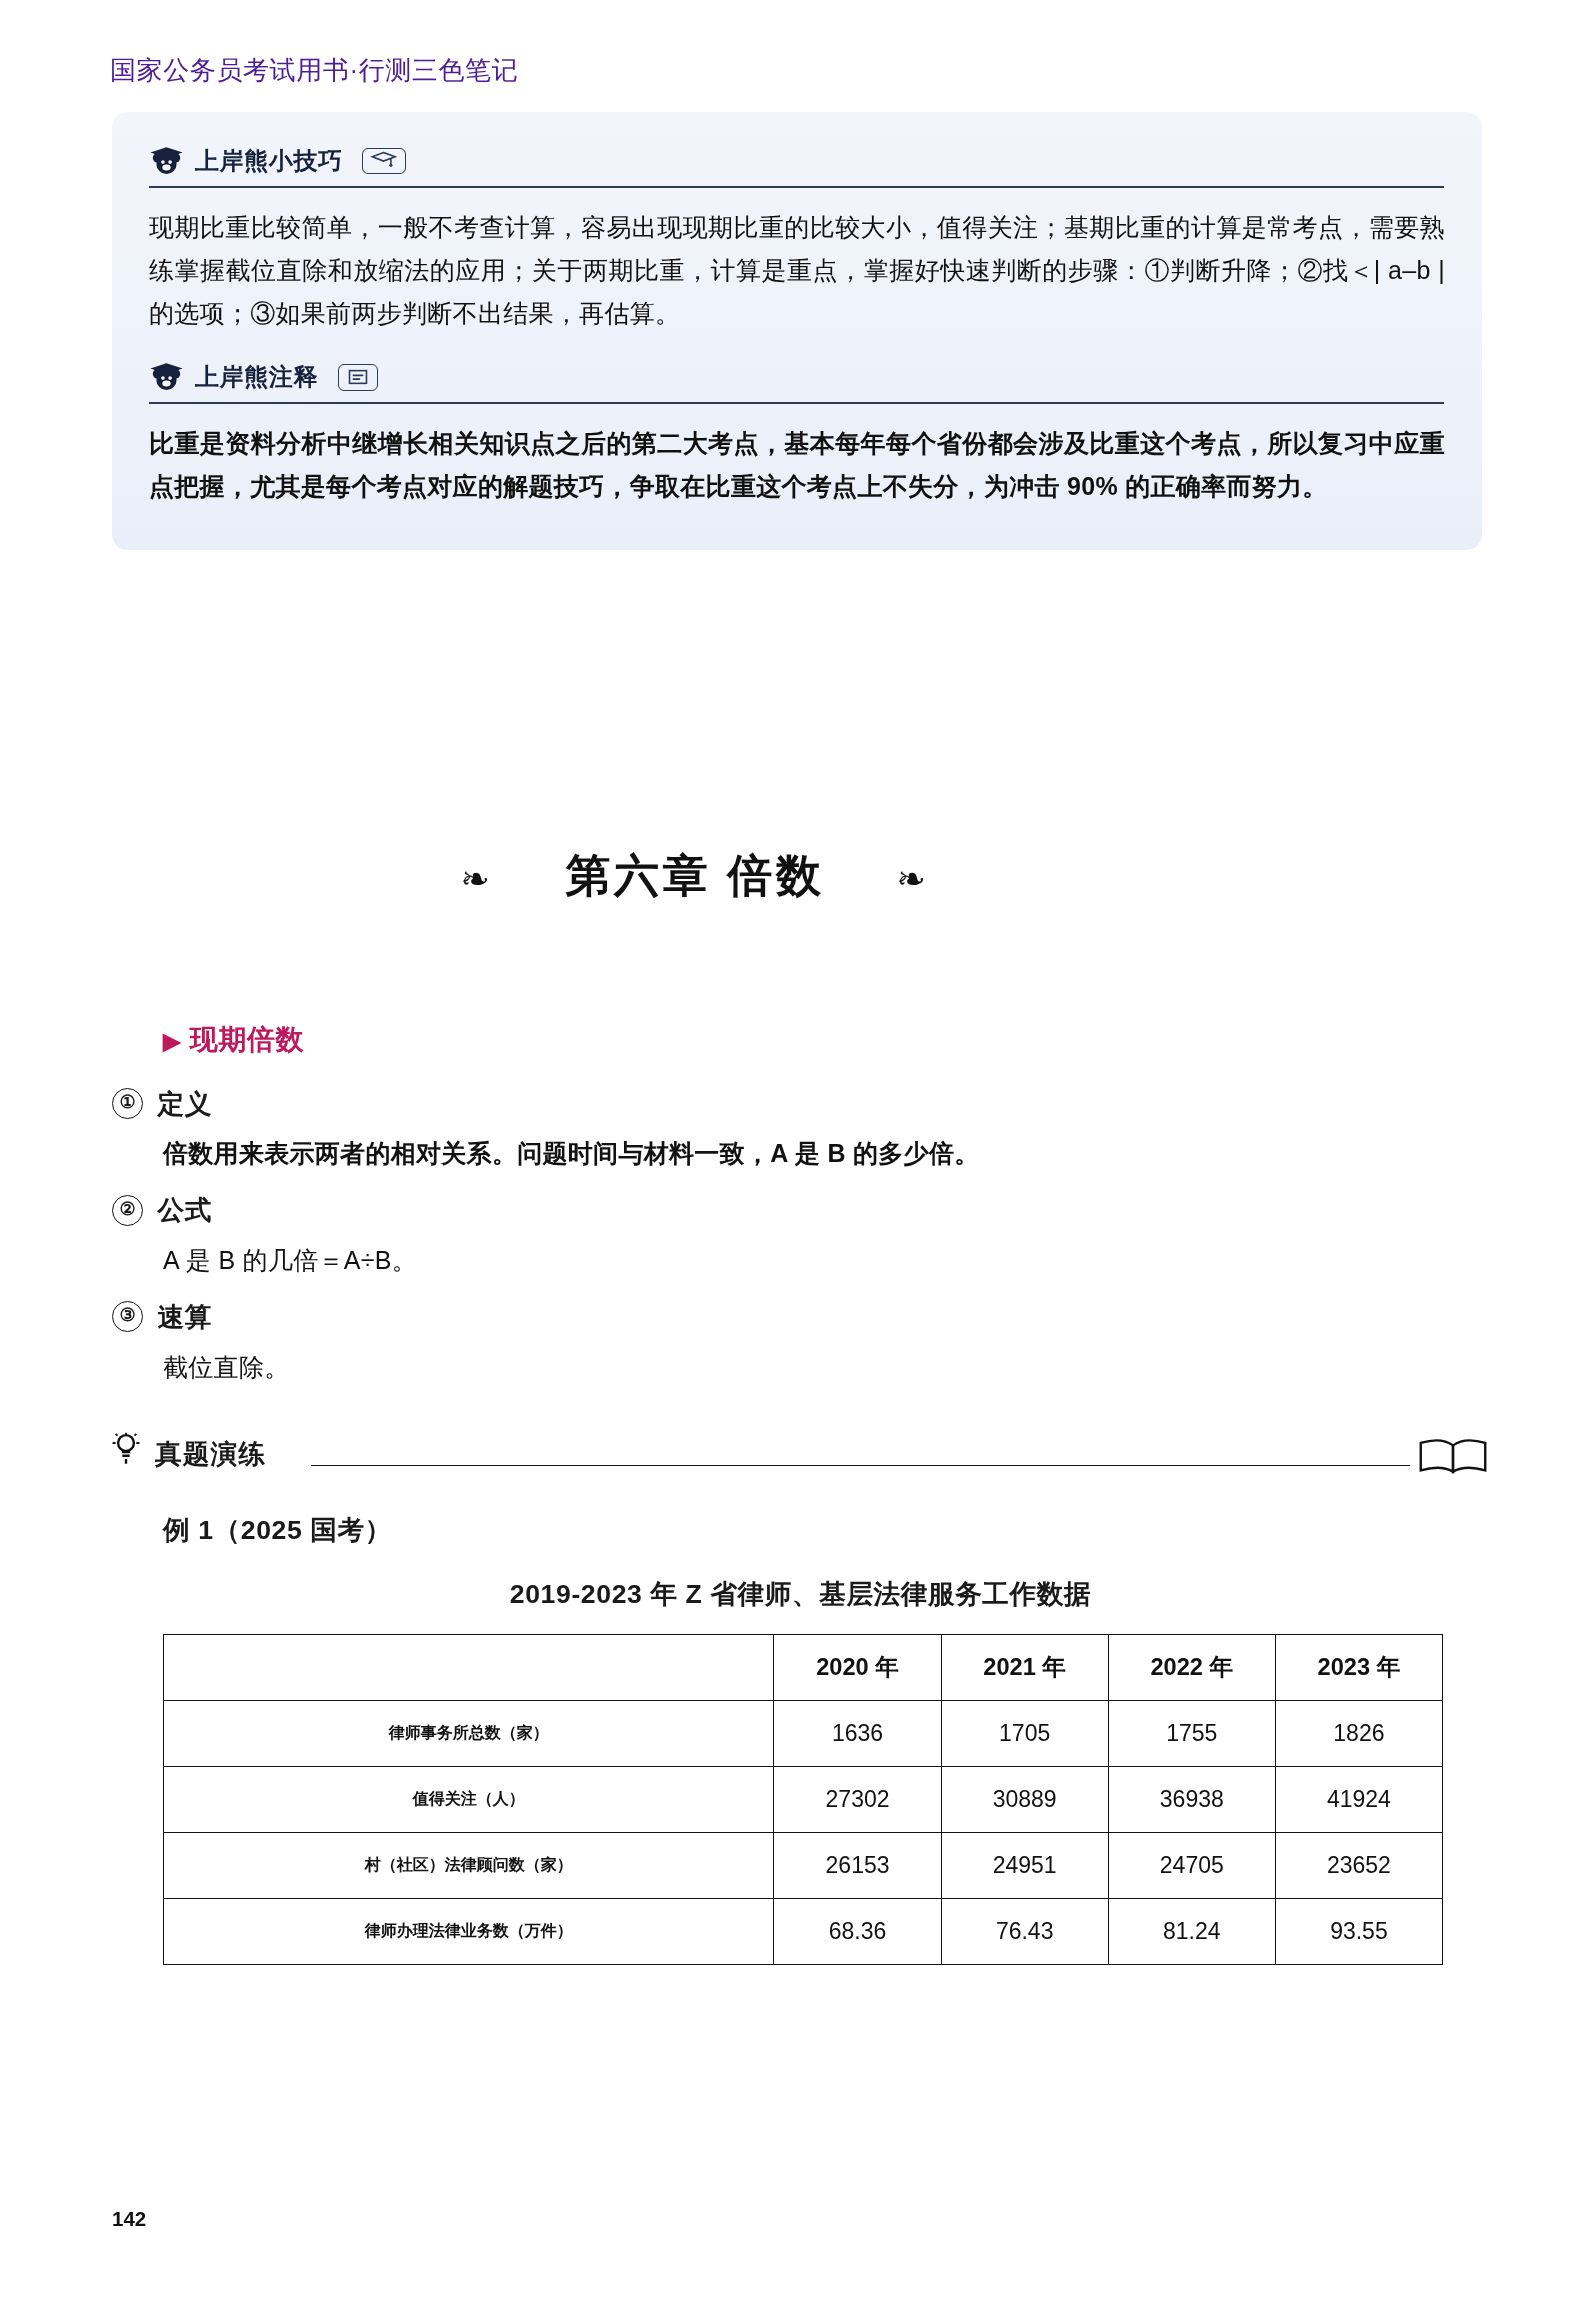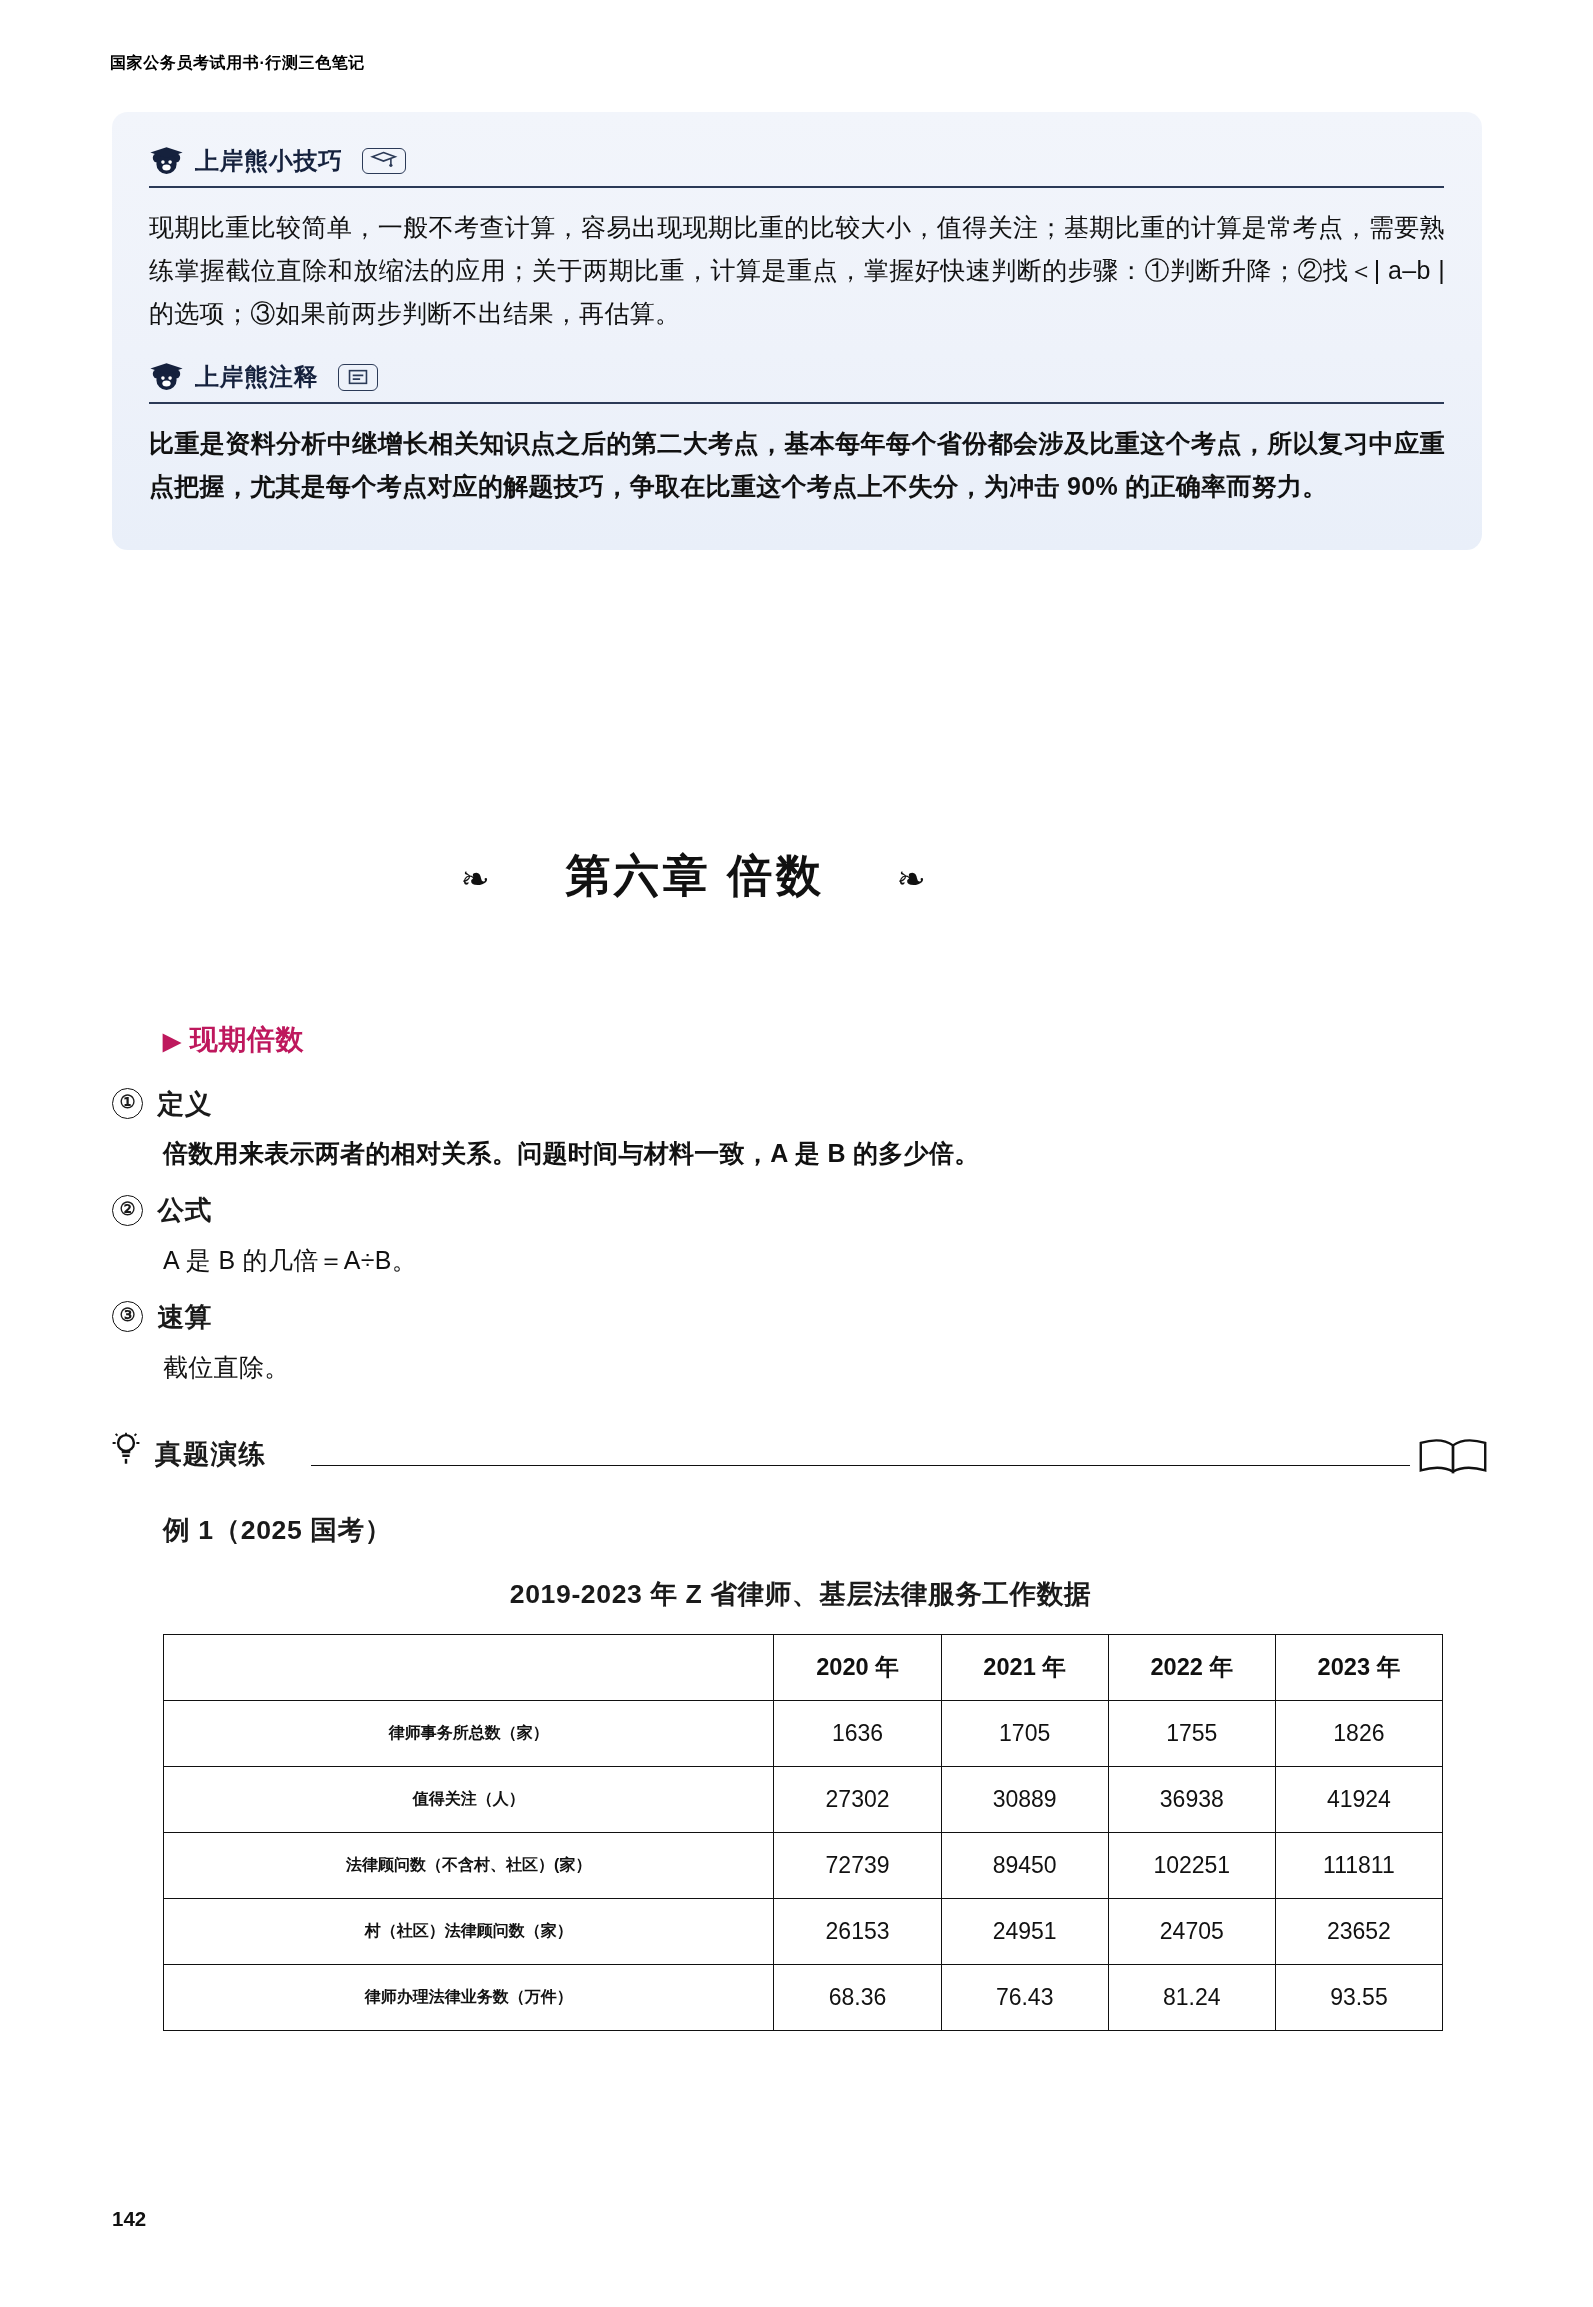--- a/index.html
+++ b/index.html
@@ -20,24 +20,24 @@
     min-height: 2307px;
     padding: 0;
     box-sizing: border-box;
   }
 
   
   .running-head {
     position: absolute;
     top: 53px;
     left: 110px;
-    font-size: 16px;
-    font-weight: bold;
-    letter-spacing: 0.6px;
-    color: #000000;
+    font-size: 26px;
+    font-weight: normal;
+    letter-spacing: 0.6px;
+    color: #4c1d95;
   }
 
   
   .tipbox {
     position: absolute;
     top: 112px;
     left: 112px;
     width: 1370px;
     box-sizing: border-box;
     background: linear-gradient(180deg, #f2f5fb 0%, #eef2fa 55%, #e9eff9 100%);
@@ -392,27 +392,20 @@
           <td>1826</td>
         </tr>
         <tr>
           <td class="rowhead">值得关注（人）</td>
           <td>27302</td>
           <td>30889</td>
           <td>36938</td>
           <td>41924</td>
         </tr>
         <tr>
-          <td class="rowhead">法律顾问数（不含村、社区）(家）</td>
-          <td>72739</td>
-          <td>89450</td>
-          <td>102251</td>
-          <td>111811</td>
-        </tr>
-        <tr>
           <td class="rowhead">村（社区）法律顾问数（家）</td>
           <td>26153</td>
           <td>24951</td>
           <td>24705</td>
           <td>23652</td>
         </tr>
         <tr>
           <td class="rowhead">律师办理法律业务数（万件）</td>
           <td>68.36</td>
           <td>76.43</td>

